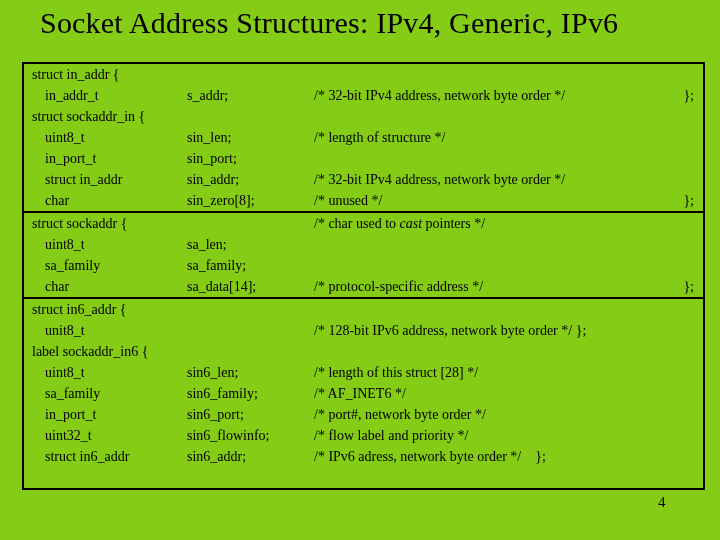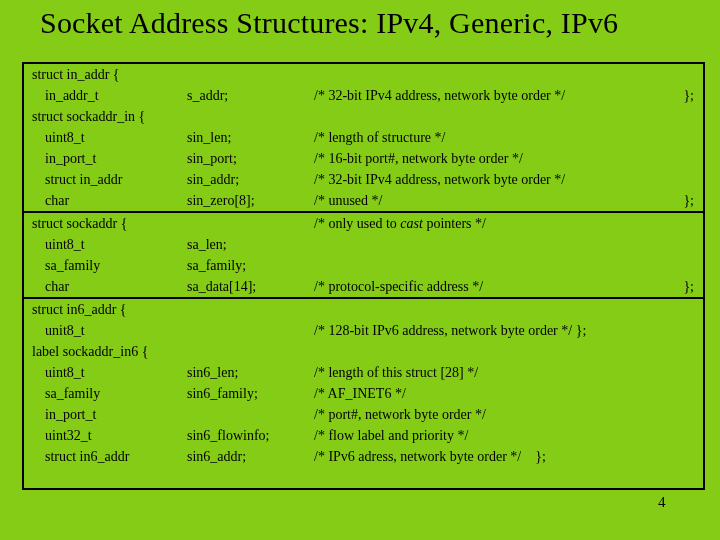--- a/index.html
+++ b/index.html
@@ -76,38 +76,37 @@
           <span class="c-type">struct sockaddr_in {</span>
         </div>
         <div class="row">
           <span class="c-type indent">uint8_t</span>
           <span class="c-name">sin_len;</span>
           <span class="c-comment">/* length of structure */</span>
         </div>
         <div class="row">
           <span class="c-type indent">in_port_t</span>
           <span class="c-name">sin_port;</span>
-          <span class="c-comment">/* 16-bit port#, network byte order */</span>
         </div>
         <div class="row">
           <span class="c-type indent">struct in_addr</span>
           <span class="c-name">sin_addr;</span>
           <span class="c-comment">/* 32-bit IPv4 address, network byte order */</span>
         </div>
         <div class="row">
           <span class="c-type indent">char</span>
           <span class="c-name">sin_zero[8];</span>
           <span class="c-comment">/* unused */</span>
           <span class="c-closer-right">};</span>
         </div>
       </div>
       <div class="section">
         <div class="row">
           <span class="c-type">struct sockaddr {</span>
-          <span class="c-comment"><span class="">/* only used to </span><span class="italic">cast</span><span class=""> pointers */</span></span>
+          <span class="c-comment"><span class="">/* char used to </span><span class="italic">cast</span><span class=""> pointers */</span></span>
         </div>
         <div class="row">
           <span class="c-type indent">uint8_t</span>
           <span class="c-name">sa_len;</span>
         </div>
         <div class="row">
           <span class="c-type indent">sa_family</span>
           <span class="c-name">sa_family;</span>
         </div>
         <div class="row">
@@ -133,20 +132,21 @@
           <span class="c-name">sin6_len;</span>
           <span class="c-comment">/* length of this struct [28] */</span>
         </div>
         <div class="row">
           <span class="c-type indent">sa_family</span>
           <span class="c-name">sin6_family;</span>
           <span class="c-comment">/* AF_INET6 */</span>
         </div>
         <div class="row">
           <span class="c-type indent">in_port_t</span>
+          <span class="c-name">sin6_port;</span>
           <span class="c-comment">/* port#, network byte order */</span>
         </div>
         <div class="row">
           <span class="c-type indent">uint32_t</span>
           <span class="c-name">sin6_flowinfo;</span>
           <span class="c-comment">/* flow label and priority */</span>
         </div>
         <div class="row">
           <span class="c-type indent">struct in6_addr</span>
           <span class="c-name">sin6_addr;</span>

